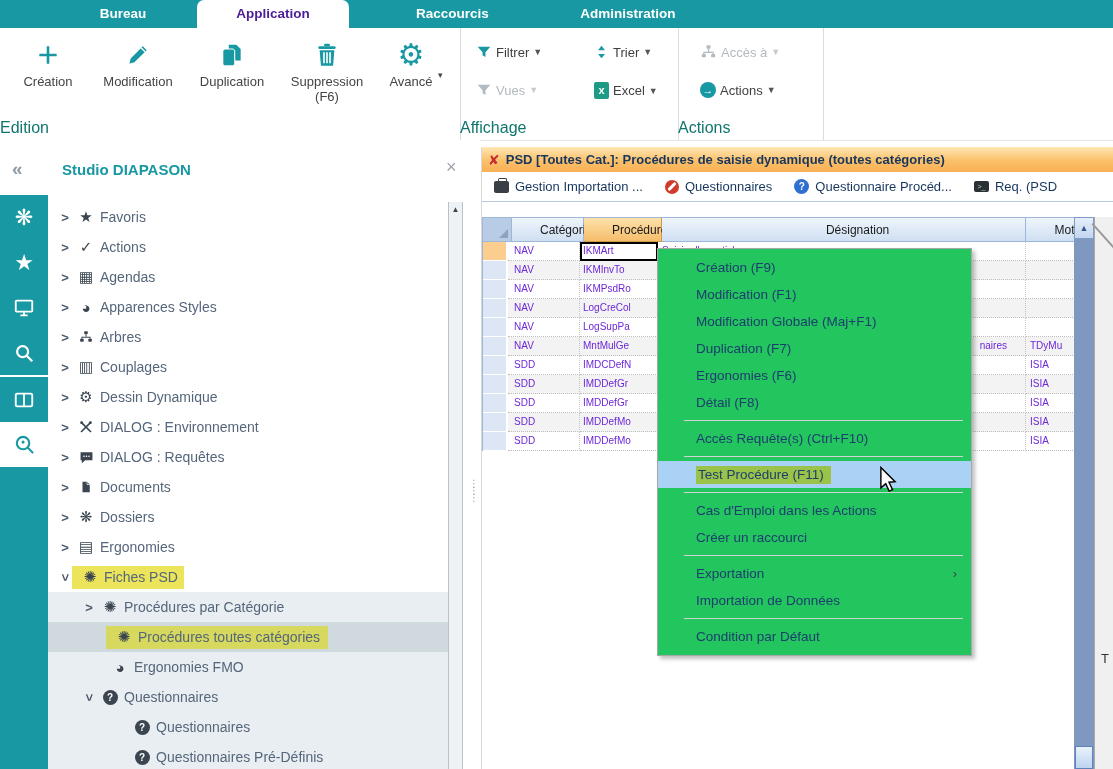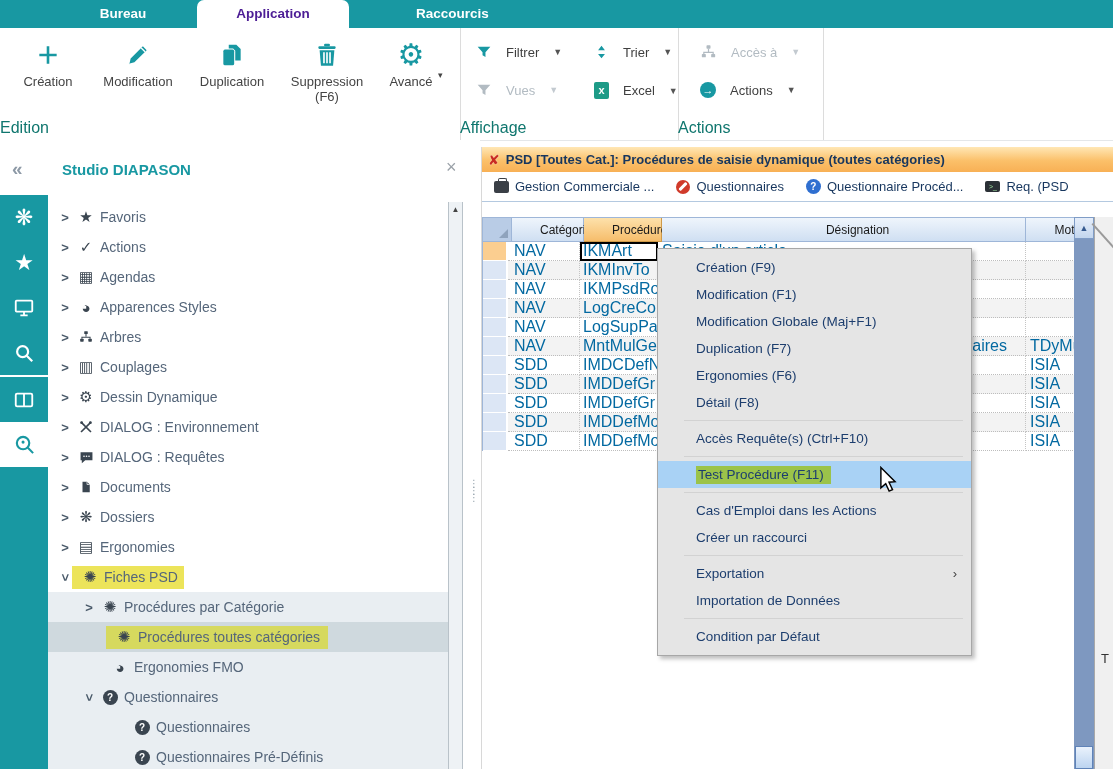--- a/index.html
+++ b/index.html
@@ -14,21 +14,21 @@
   .ribbon{position:absolute;left:0;top:28px;width:1113px;height:112px;background:#fff;border-bottom:1px solid #e4e7e9;}
   .rgroup{position:absolute;top:0;height:112px;}
   .rgroup .glabel{position:absolute;bottom:3px;left:0;right:0;text-align:left;font-size:16px;color:#0f766e;}
   .gsep{border-right:1px solid #dcdcdc;}
   .bigbtns{position:absolute;left:6px;top:6px;display:flex;}
   .bigbtn{text-align:center;padding-top:2px;}
   .bicon{height:38px;display:flex;align-items:center;justify-content:center;color:#1898a2;}
   .blabel{font-size:13px;color:#444;line-height:15px;}
   .teal{color:#1898a2;}
   .gray-dis{color:#b2bbc2;}
-  .sbtn{position:absolute;display:flex;align-items:center;gap:14px;font-size:13px;color:#3f3f3f;}
+  .sbtn{position:absolute;display:flex;align-items:center;gap:4px;font-size:13px;color:#3f3f3f;}
   .sbtn .caret{font-size:9px;color:#555;}
   .sbtn.disabled{color:#b2bbc2;}
   .sbtn.disabled .caret{color:#c3cad0;}
   .gearglyph{font-size:30px;line-height:30px;color:#1898a2;}
   .xlicon{width:15px;height:17px;background:#1d9b87;border-radius:2px;color:#fff;font-weight:bold;
           font-size:11px;text-align:center;line-height:17px;position:relative;}
   .circarrow{width:16px;height:16px;border-radius:50%;background:#1898a2;color:#fff;font-size:11px;
              font-weight:bold;text-align:center;line-height:16px;}
   .avdrop{position:absolute;font-size:9px;color:#444;}
   
@@ -79,54 +79,55 @@
   .hrow{display:flex;height:24px;}
   .hcell{background:linear-gradient(#eff5fc,#cfdff2);border-right:1px solid #9eb6d8;border-bottom:1px solid #9eb6d8;
          font-size:12px;color:#1a1a1a;text-align:center;line-height:24px;box-sizing:border-box;padding-left:28px;}
   .hcell.sorted{background:linear-gradient(#fde1ab,#f6bd6b);border-right:1px solid #cf9a48;border-bottom:1px solid #cf9a48;}
   .hc0{width:25px;background:#b9cce6;position:relative;}
   .hc0:after{content:'';position:absolute;right:3px;bottom:3px;border-left:9px solid transparent;border-bottom:9px solid #8fa3bd;}
   .hc1{width:72px;} .hc2{width:78px;} .hc3{width:368px;} .hc4{width:49px;border-right:none;}
   .drow{display:flex;height:19px;background:#fff;}
   .drow.even{background:#f3f3f3;}
   .dcell{box-sizing:border-box;border-right:1px dotted #c4c4c4;border-bottom:1px dotted #bdbdbd;
-         font-size:16px;color:#0369a1;line-height:18px;overflow:hidden;white-space:nowrap;}
+         font-size:10px;color:#6d28d9;line-height:18px;overflow:hidden;white-space:nowrap;}
   .ind{width:25px;background:#dce6f5;border-right:2px solid #fff;border-bottom:1px solid #fff;}
   .ind.cur{background:#fbce90;}
   .c1{width:72px;padding-left:6px;} .c2{width:78px;padding-left:3px;} .c3{width:368px;padding-left:4px;}
   .c4{width:49px;padding-left:4px;border-right:none;}
   .c3.tail{text-align:right;padding-right:18px;}
   .selcell{outline:2px solid #000;outline-offset:-2px;background:#fff;}
   .vscroll{position:absolute;left:592px;top:70px;width:20px;height:552px;background:#7e98c0;}
   .vscroll .up{height:22px;background:linear-gradient(#e6eefa,#c3d6ee);border:1px solid #7f9cc6;box-sizing:border-box;
                text-align:center;font-size:9px;color:#35598f;line-height:20px;}
   .vscroll .thumb{position:absolute;left:1px;bottom:0;width:18px;height:23px;background:linear-gradient(#eaf2fc,#bcd4f0);
                   border:1px solid #5f83b8;box-sizing:border-box;}
   .sliver{position:absolute;left:612px;top:70px;width:20px;height:552px;background:#f0f0f0;border-left:1px solid #a8a8a8;}
   .sliver .diag{position:absolute;left:-2px;top:6px;width:34px;height:1.5px;background:#9a9a9a;transform:rotate(48deg);transform-origin:left top;}
   .sliver .tmark{position:absolute;left:6px;top:434px;font-size:13px;color:#333;}
   
-  .ctxmenu{position:absolute;left:657px;top:248px;width:315px;background:#e5e5e5;border:1px solid #a7a7a7;
+  .ctxmenu{position:absolute;left:657px;top:248px;width:315px;background:#22c55e;border:1px solid #a7a7a7;
            box-shadow:3px 3px 4px rgba(0,0,0,.25);padding:5px 0;z-index:50;box-sizing:border-box;}
   .mitem{height:27px;line-height:27px;padding-left:38px;font-size:13.5px;color:#1d3e6e;white-space:nowrap;position:relative;}
   .mitem.hi{background:#a9d2f5;}
   .mitem .green{background:#9bc34a;padding:1px 7px 2px 2px;}
   .msep{height:9px;position:relative;}
   .msep:after{content:'';position:absolute;left:26px;right:8px;top:4px;border-top:1px solid #d2d2d2;}
   .subarrow{position:absolute;right:14px;top:0;font-size:13px;color:#444;}
   .cursor{position:absolute;left:879px;top:466px;z-index:60;}
   svg{display:block;}
 </style>
 </head>
 <body>
 
 <div class="tabbar">
   <span class="tab" style="left:60px;width:126px;">Bureau</span>
   <span class="tab active" style="left:197px;width:152px;">Application</span>
   <span class="tab" style="left:380px;width:145px;">Raccourcis</span>
+  <span class="tab" style="left:538px;width:180px;">Administration</span>
 </div>
 
 <div class="ribbon">
 
   <div class="rgroup gsep" style="left:0;width:460px;">
     <div class="bigbtns">
       <div class="bigbtn" style="width:84px;">
         <div class="bicon">
           <svg width="26" height="26" viewBox="0 0 24 24">
               <path d="M10.8 4h2.4v16h-2.4z M4 10.8h16v2.4H4z" fill="currentColor"></path>
@@ -413,21 +414,21 @@
 
 <div class="mainwin">
   <div class="titlebar">
     <span class="psdicon">✘</span>
     <span class="wtitle">PSD [Toutes Cat.]: Procédures de saisie dynamique (toutes catégories)</span>
   </div>
 
   <div class="wtoolbar">
     <span class="titem">
       <span class="brief"></span>
-      <span>Gestion Commerciale ...</span>
+      <span>Gestion Importation ...</span>
     </span>
     <span class="titem">
       <span class="noentry"></span>
       <span>Questionnaires</span>
     </span>
     <span class="titem">
       <span class="qblue">?</span>
       <span>Questionnaire Procéd...</span>
     </span>
     <span class="titem">

